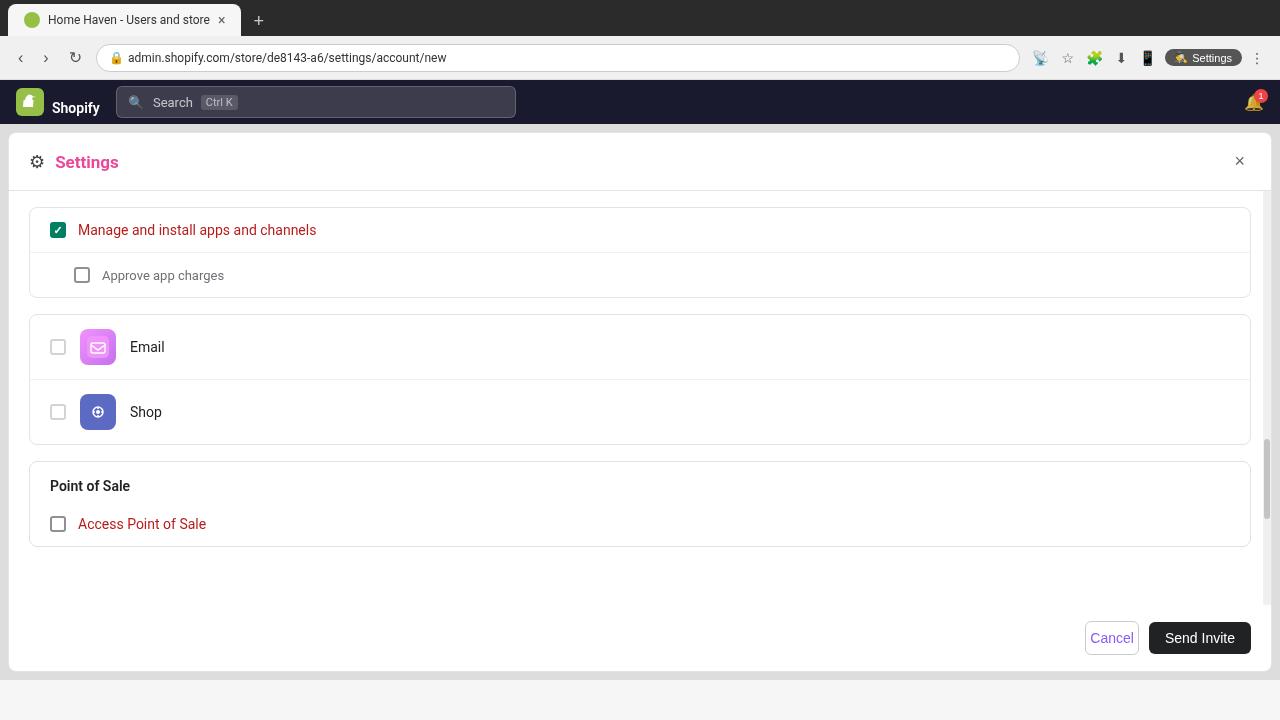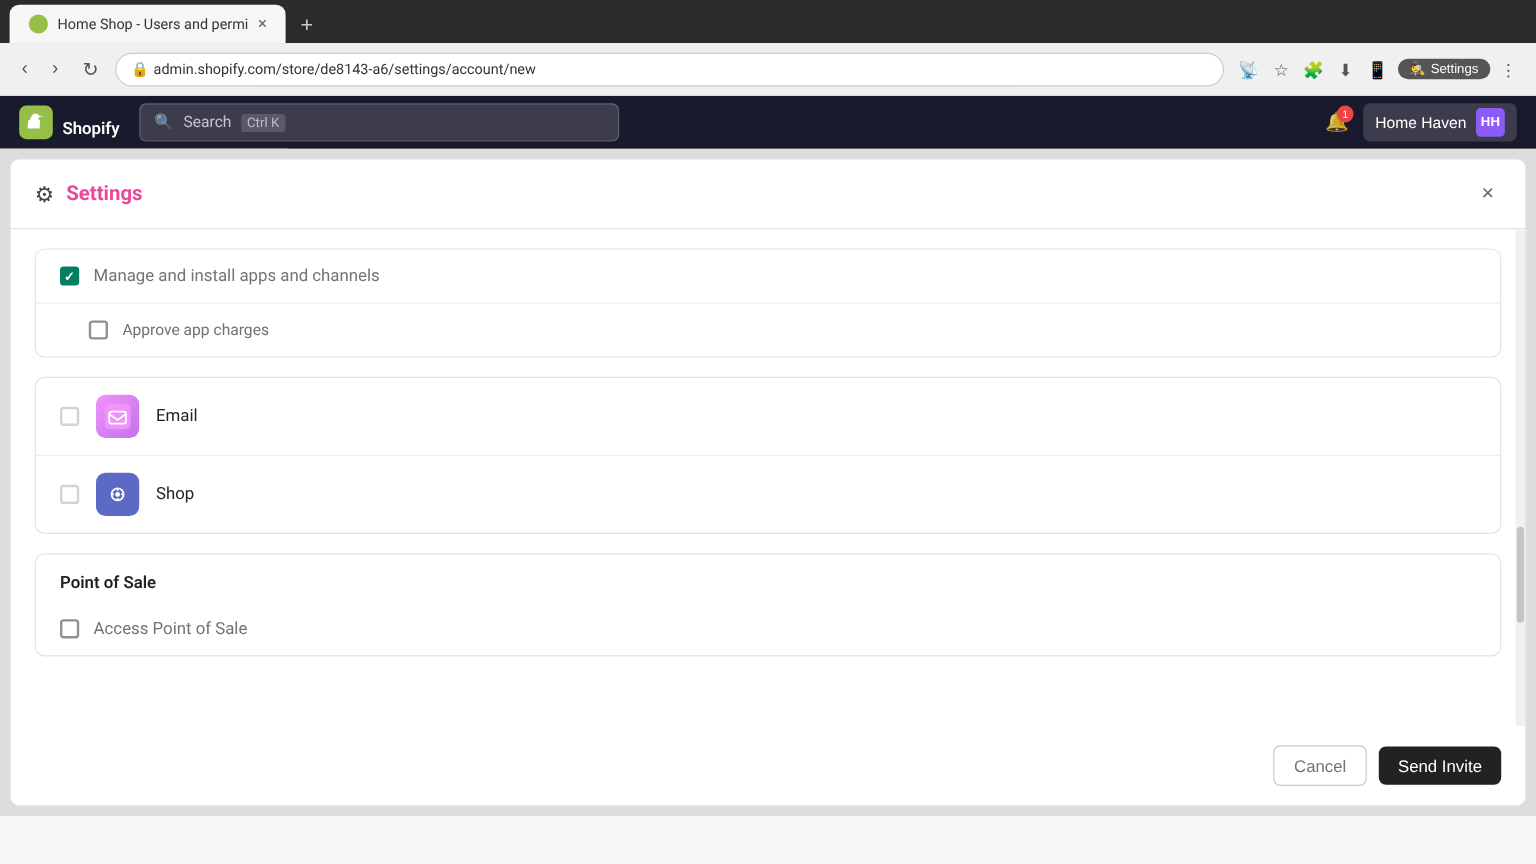--- a/index.html
+++ b/index.html
@@ -52,60 +52,60 @@
     
     .checkbox-row { display: flex; align-items: center; padding: 14px 20px; gap: 12px; border-bottom: 1px solid #f0f0f0; }
     .checkbox-row:last-child { border-bottom: none; }
     .checkbox-row.sub { padding-left: 44px; }
 
     .custom-checkbox { width: 16px; height: 16px; border: 2px solid #8c9196; border-radius: 3px; flex-shrink: 0; display: flex; align-items: center; justify-content: center; cursor: pointer; }
     .custom-checkbox.checked { background: #008060; border-color: #008060; }
     .custom-checkbox.checked::after { content: '✓'; color: white; font-size: 11px; font-weight: bold; }
     .custom-checkbox.disabled { opacity: 0.4; cursor: default; }
 
-    .checkbox-label { font-size: 14px; color: #737373; }
+    .checkbox-label { font-size: 14px; color: #b91c1c; }
     .sub-label { font-size: 13px; color: #6d7175; }
 
     
     .channel-row { display: flex; align-items: center; padding: 14px 20px; gap: 14px; border-bottom: 1px solid #f0f0f0; }
     .channel-row:last-child { border-bottom: none; }
     .channel-icon { width: 36px; height: 36px; border-radius: 8px; flex-shrink: 0; display: flex; align-items: center; justify-content: center; overflow: hidden; }
     .channel-name { font-size: 14px; color: #202223; }
 
     
     .buy-btn-icon { background: linear-gradient(135deg, #f093fb 0%, #f5576c 100%); width: 36px; height: 36px; border-radius: 8px; display: flex; align-items: center; justify-content: center; }
     
     .email-icon { background: linear-gradient(135deg, #f093fb 0%, #c471ed 100%); width: 36px; height: 36px; border-radius: 8px; display: flex; align-items: center; justify-content: center; }
     
     .shop-icon { background: #5c6ac4; width: 36px; height: 36px; border-radius: 8px; display: flex; align-items: center; justify-content: center; }
 
     
     .section-title { font-size: 14px; font-weight: 600; color: #202223; padding: 16px 20px 8px; }
 
     
     .modal-footer { padding: 16px 20px; display: flex; justify-content: flex-end; gap: 10px; align-items: center; }
-    .btn-cancel { background: white; border: 1px solid #c9cccf; border-radius: 6px; padding: 8px 16px; font-size: 14px; color: #737373; cursor: pointer; }
+    .btn-cancel { background: white; border: 1px solid #c9cccf; border-radius: 6px; padding: 8px 4px; font-size: 14px; color: #8b5cf6; cursor: pointer; }
     .btn-primary { background: #202223; border: none; border-radius: 6px; padding: 8px 16px; font-size: 14px; color: white; cursor: pointer; }
 
     .browser-top { background: #dde1e7; }
   </style>
 </head>
 <body>
 
 <div>
 
   <div class="browser-top">
     <div class="browser-tab-bar">
       <div class="browser-tab">
         <div class="favicon">
           <svg width="10" height="10" viewBox="0 0 10 10">
               <circle cx="5" cy="5" r="5" fill="#96bf48"></circle>
             </svg>
         </div>
-        <span>Home Shop - Users and permi</span>
+        <span>Home Haven - Users and store</span>
         <span class="tab-close">×</span>
       </div>
       <button class="tab-add-btn">+</button>
     </div>
   </div>
 
   <div class="nav-bar">
     <button class="nav-btn">‹</button>
     <button class="nav-btn">›</button>
     <button class="nav-btn">↻</button>
@@ -138,26 +138,20 @@
     </div>
     <div class="search-bar">
       <span style="font-size:13px;">🔍</span>
       <span>Search</span>
       <span class="search-kbd">Ctrl K</span>
     </div>
     <div class="header-actions">
       <button class="header-icon-btn">
         🔔
         <span class="notif-badge">1</span>
-      </button>
-      <button class="store-btn">
-        <span>Home Haven</span>
-        <div class="store-avatar">
-          <span>HH</span>
-        </div>
       </button>
     </div>
   </div>
 
   <div class="main-content">
     <div class="sidebar"></div>
 
     <div class="settings-overlay">
       <div class="settings-modal">
 

